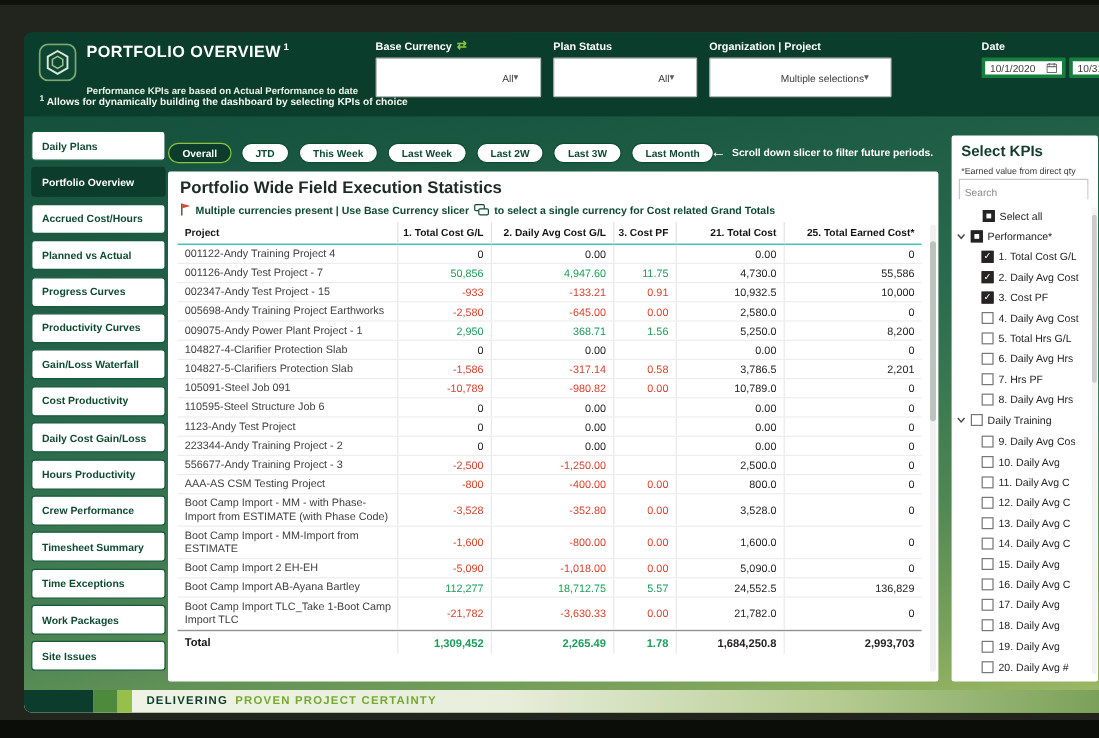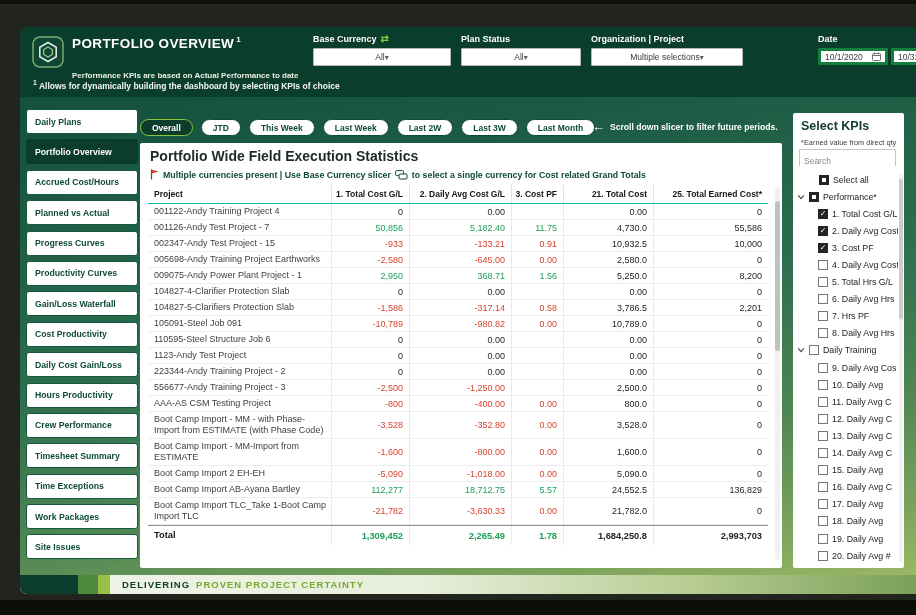--- a/index.html
+++ b/index.html
@@ -22,22 +22,22 @@
   .titleblock{position:absolute;left:52px;top:8px;color:#fff}
   .title-row{font-size:13.5px;font-weight:bold;letter-spacing:.4px}
   .title-row sup{font-size:8px;font-weight:bold;margin-left:2px}
   .subtitle{font-size:8px;font-weight:bold;color:#e9f1e3;margin-top:20px}
   .footnote{position:absolute;left:13px;top:52px;font-size:8.5px;font-weight:bold;color:#f2f6ee}
   .footnote sup{font-size:7px;margin-right:2px}
 
   .fgroup{position:absolute;top:6px}
   .flabel{font-size:9px;font-weight:bold;color:#fff;display:flex;align-items:center;gap:4px;height:12px}
   .xicon{color:var(--accent-lime);font-size:10px;line-height:10px}
-  .dropdown{margin-top:3px;height:18px;background:#fff;border:1px solid #b6b6b6;border-radius:1px;
-    display:flex;align-items:center;justify-content:center;padding:0 18px;font-size:8.5px;color:#3b3b3b}
+  .dropdown{margin-top:3px;height:33px;background:#fff;border:1px solid #b6b6b6;border-radius:1px;
+    display:flex;align-items:center;justify-content:flex-end;padding:0 18px;font-size:8.5px;color:#3b3b3b}
   .chev{color:#605e5c;font-size:8px}
   .dates{margin-top:3px;display:flex;gap:3px}
   .datebox{height:17px;background:#fff;border:3px solid #15803d;border-radius:1px;display:flex;align-items:center;
     justify-content:space-between;padding:0 4px;font-size:8.5px;color:#3b3b3b;width:70px;flex:none}
 
   
   .canvas{position:absolute;left:0;top:70px;right:0;bottom:19px}
 
   .sidebar{position:absolute;left:6px;top:12px;width:112px}
   .side-btn{height:25px;margin-bottom:5.4px;background:#fff;border:1px solid #17593f;border-radius:3px;
@@ -68,21 +68,21 @@
   .td-proj{color:#404040;padding:2px 4px 2px 6px;line-height:11px}
   .td-num{text-align:right;border-left:1px solid #e9e9e9;align-self:stretch;display:flex;align-items:center;justify-content:flex-end}
   .pos{color:var(--positive)} .neg{color:var(--negative)} .neu{color:var(--dark-text)}
   .trow-total{border-top:1px solid #8f8f8f;min-height:20px;font-weight:bold}
   .trow-total .td-proj{color:#141414;font-size:9.3px}
   .trow-total .td-num{font-size:9.3px}
   .mp-scroll{position:absolute;right:2px;top:44px;bottom:8px;width:5px;background:#f1f1f1;border-radius:3px}
   .mp-thumb{position:absolute;left:0;right:0;top:14px;height:150px;background:#bcc3bd;border-radius:3px}
 
   
-  .kpi-panel{position:absolute;left:773px;top:16px;width:111px;height:455px;background:#fff;border-radius:2px;overflow:hidden}
+  .kpi-panel{position:absolute;left:773px;top:16px;width:122px;height:455px;background:#fff;border-radius:2px;overflow:hidden}
   .kpi-title{position:absolute;left:8px;top:6px;font-size:12.5px;font-weight:bold;color:#123C2C}
   .kpi-note{position:absolute;left:8px;top:25px;font-size:7.4px;color:#3b3b3b;white-space:nowrap}
   .kpi-search{position:absolute;left:6px;right:8px;top:36px;height:17px;border:1px solid #c6c6c6;background:#fff}
   .kpi-search input{width:100%;height:100%;border:none;outline:none;font-family:"Liberation Sans",sans-serif;
     font-size:8.5px;padding-left:4px;color:#444}
   .kpi-search input::placeholder{color:#8a8886}
   .kpi-list{position:absolute;left:0;right:6px;top:58px;bottom:2px}
   .krow{height:17.1px;display:flex;align-items:center;gap:4px;cursor:pointer}
   .krow.lvl0{padding-left:26px}
   .krow.grp{padding-left:3px}
@@ -246,21 +246,21 @@
               <div class="td td-proj">001122-Andy Training Project 4</div>
               <div class="td td-num neu">0</div>
               <div class="td td-num neu">0.00</div>
               <div class="td td-num neu"></div>
               <div class="td td-num neu">0.00</div>
               <div class="td td-num neu">0</div>
             </div>
             <div class="trow">
               <div class="td td-proj">001126-Andy Test Project - 7</div>
               <div class="td td-num pos">50,856</div>
-              <div class="td td-num pos">5,182.40</div>
+              <div class="td td-num pos">4,947.60</div>
               <div class="td td-num pos">11.75</div>
               <div class="td td-num neu">4,730.0</div>
               <div class="td td-num neu">55,586</div>
             </div>
             <div class="trow">
               <div class="td td-proj">002347-Andy Test Project - 15</div>
               <div class="td td-num neg">-933</div>
               <div class="td td-num neg">-133.21</div>
               <div class="td td-num neg">0.91</div>
               <div class="td td-num neu">10,932.5</div>

